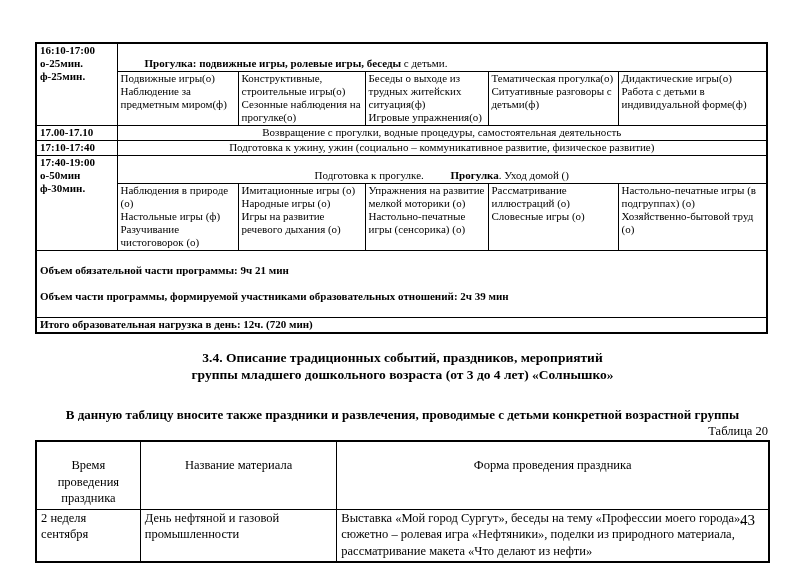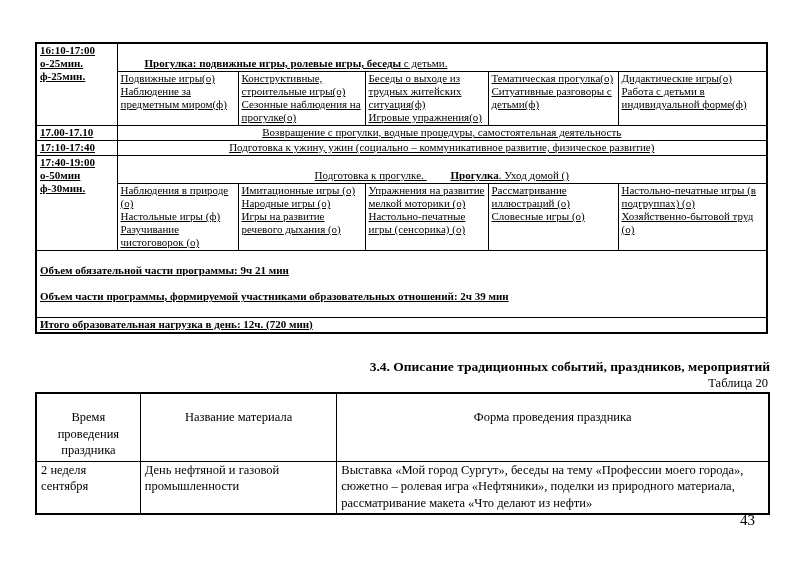--- a/index.html
+++ b/index.html
@@ -22,21 +22,20 @@
     width: 735px;
   }
 
   
   table.schedule {
     border-collapse: collapse;
     width: 709px;
     font-size: 11px;
     line-height: 13px;
     table-layout: fixed;
-    text-decoration: underline;
   }
   table.schedule td {
     border: 1px solid #000;
     padding: 0 3px 1px 3px;
     vertical-align: top;
     white-space: pre-line;
   }
   table.schedule { border: 2px solid #000; }
   td.time-cell {
     font-weight: bold;
@@ -46,22 +45,22 @@
     text-align: center;
   }
   td.prog-header b, .bold { font-weight: bold; padding-left: 24px; }
   td.summary-cell {
     font-weight: bold;
     border-radius: 30px;
   }
 
   
   .section-heading {
-    margin-top: 24px;
-    text-align: right;
+    margin-top: 15px;
+    text-align: center;
     font-weight: bold;
     font-size: 13.5px;
     line-height: 17px;
   }
   .note-line {
     margin-top: 24px;
     text-align: center;
     font-weight: bold;
     font-size: 13px;
     line-height: 16px;
@@ -174,22 +173,24 @@
         </td>
       </tr>
       <tr>
         <td class="summary-cell" colspan="6">Итого образовательная нагрузка в день: 12ч. (720 мин)</td>
       </tr>
     </tbody>
   </table>
 
   <div class="section-heading">
     <div>3.4. Описание традиционных событий, праздников, мероприятий</div>
+    <div>группы младшего дошкольного возраста (от 3 до 4 лет) «Солнышко»</div>
   </div>
 
+  <div class="note-line">В данную таблицу вносите также праздники и развлечения, проводимые с детьми конкретной возрастной группы</div>
 
   <div class="table-caption">Таблица 20</div>
 
   <table class="holidays">
     <colgroup>
       <col style="width:104px">
         <col style="width:196px">
         <col style="width:431px">
     </colgroup>
     <tbody>

